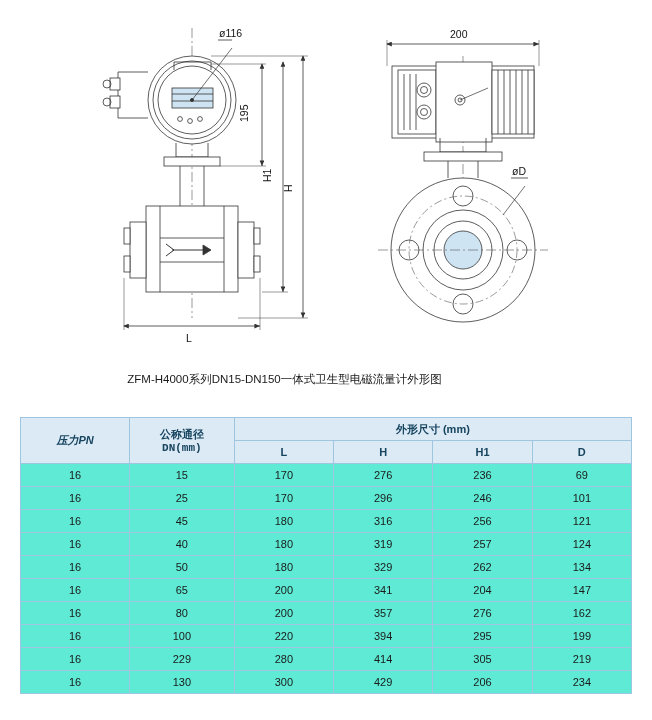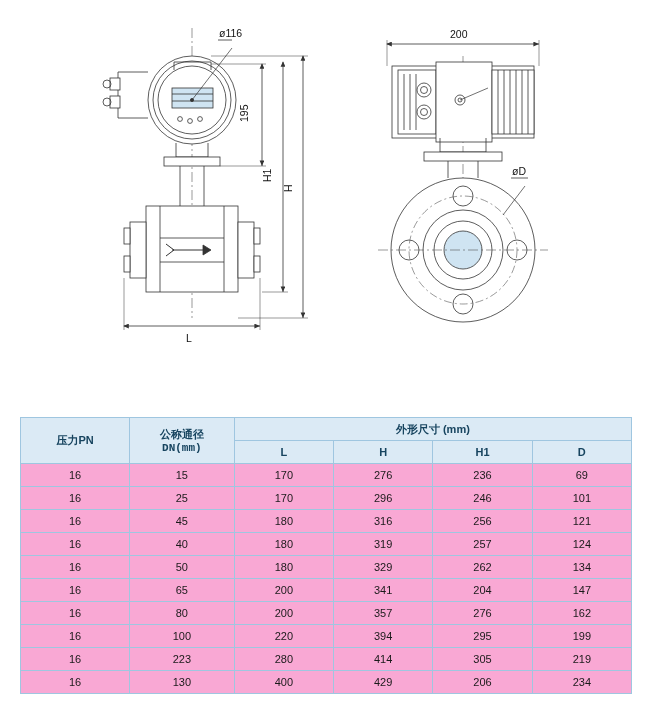--- a/index.html
+++ b/index.html
@@ -38,25 +38,25 @@
     padding: 0;
     height: 22px;
     color: #1a3a52;
   }
   table.spec thead th {
     background: #dbeaf5;
     font-weight: bold;
     color: #17445f;
   }
   table.spec tbody td {
-    background: #f9a8d4;
+    background: #5eead4;
     color: #1a1a1a;
   }
   .hdr-tall { height: 44px; }
-  .col-pn { width: 110px; }
+  .col-pn { width: 110px; font-style: italic; }
   .col-dn { width: 105px; font-family: Liberation Mono, monospace; }
   .col-dim { width: 100px; }
   svg.cad { display: block; }
   text { font-family: "Liberation Sans", sans-serif; }
 </style>
 </head>
 <body>
 
 <div class="drawing-area">
   <svg class="cad" width="652" height="370" viewBox="0 0 652 370">
@@ -195,20 +195,21 @@
       <text x="219" y="37">ø116</text>
       <text x="248" y="122" transform="rotate(-90 248 122)">195</text>
       <text x="271" y="182" transform="rotate(-90 271 182)">H1</text>
       <text x="292" y="192" transform="rotate(-90 292 192)">H</text>
       <text x="186" y="342">L</text>
       <text x="450" y="38">200</text>
       <text x="512" y="175">øD</text>
     </g>
   </svg>
 
+  <div class="caption">ZFM-H4000系列DN15-DN150一体式卫生型电磁流量计外形图</div>
 </div>
 
 <table class="spec">
   <thead>
     <tr>
       <th class="col-pn hdr-tall" rowspan="2">压力PN</th>
       <th class="col-dn hdr-tall" rowspan="2">
         <div>公称通径</div>
         <div>DN(mm)</div>
       </th>
@@ -281,28 +282,28 @@
       <tr>
         <td>16</td>
         <td>100</td>
         <td>220</td>
         <td>394</td>
         <td>295</td>
         <td>199</td>
       </tr>
       <tr>
         <td>16</td>
-        <td>223</td>
+        <td>229</td>
         <td>280</td>
         <td>414</td>
         <td>305</td>
         <td>219</td>
       </tr>
       <tr>
         <td>16</td>
         <td>130</td>
-        <td>400</td>
+        <td>300</td>
         <td>429</td>
         <td>206</td>
         <td>234</td>
       </tr>
     </tbody>
 </table>
 
 </body></html>

